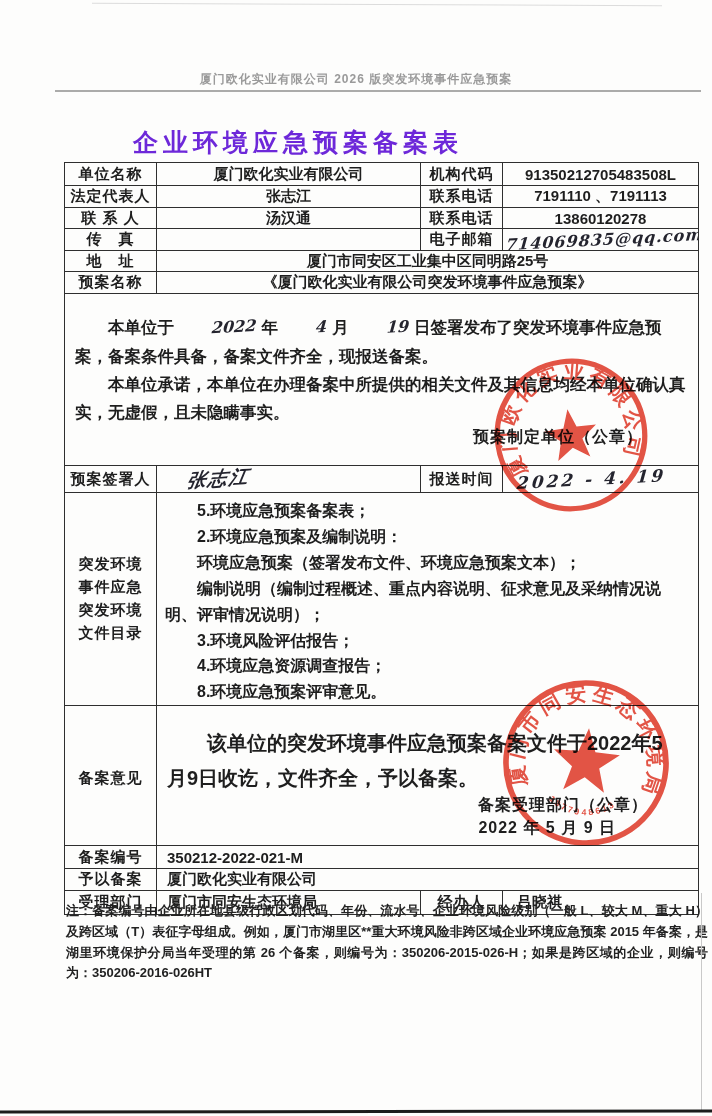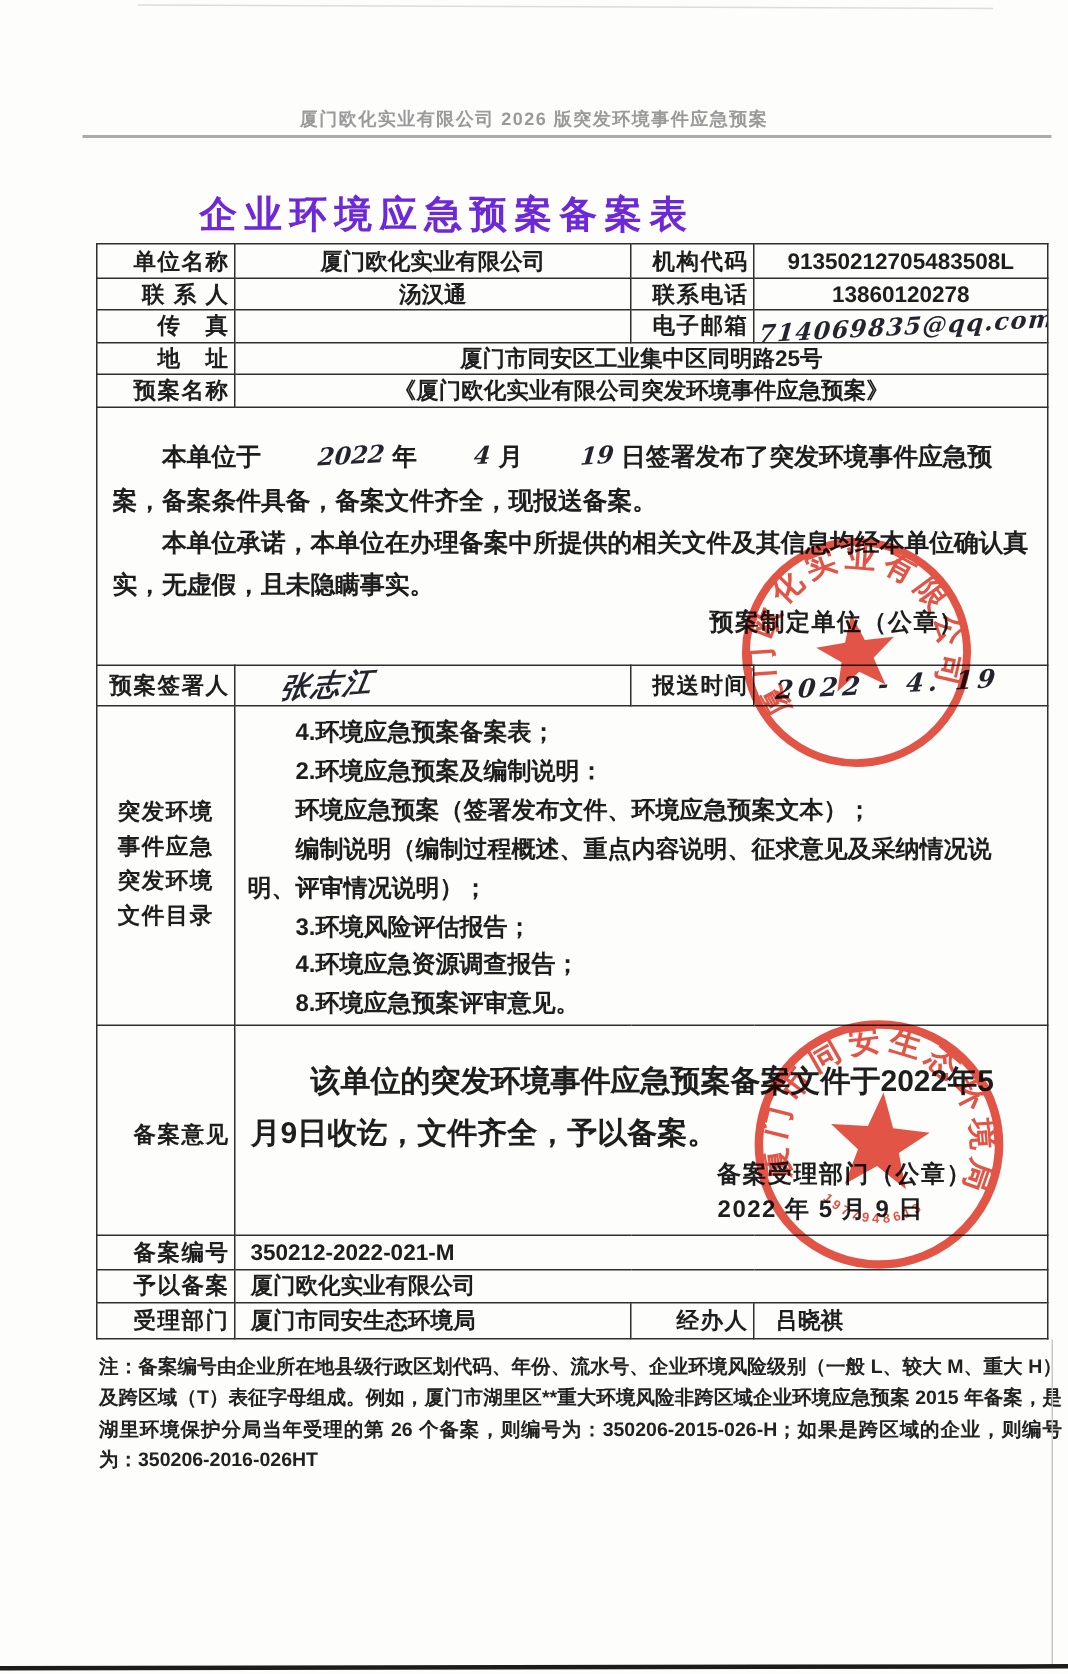--- a/index.html
+++ b/index.html
@@ -26,21 +26,21 @@
 
   table.form{
     position:absolute;top:162px;left:64px;width:634px;
     border-collapse:collapse;table-layout:fixed;
   }
   table.form td{
     border:1.6px solid #2f2f2f;
     font-size:15px;font-weight:600;color:#1e1e1e;
     padding:0 3px;vertical-align:middle;overflow:hidden;
   }
-  td.lbl{text-align:right;letter-spacing:1px;}
+  td.lbl{text-align:center;letter-spacing:1px;}
   td.val{text-align:center;}
   td.big{vertical-align:top;}
   .para{font-size:16.5px;line-height:1.72;margin:0;text-indent:2em;font-weight:600;}
   .dir-item{font-size:16px;line-height:1.62;text-indent:2em;font-weight:600;}
   .label-multiline{line-height:1.55;text-align:center;letter-spacing:1px;padding-top:4px;font-family:Liberation Serif, serif;}
   .cell-flex{display:flex;flex-direction:column;height:100%;box-sizing:border-box;padding:8px 10px 6px 10px;}
   .seal-caption{margin-top:auto;text-align:right;font-size:16px;font-weight:600;letter-spacing:1px;}
   .hw{
     font-family:"DejaVu Serif","Liberation Serif",serif;font-style:italic;
     color:#24242e;font-weight:600;display:inline-block;transform:rotate(-3deg) skewX(-8deg);
@@ -80,20 +80,26 @@
         <col style="width:196px">
       </colgroup>
 
     <tbody>
         <tr style="height:23px">
       <td class="lbl">单位名称</td>
       <td class="val">厦门欧化实业有限公司</td>
       <td class="lbl">机构代码</td>
       <td class="val">91350212705483508L</td>
     </tr>
+    <tr style="height:22px">
+      <td class="lbl">法定代表人</td>
+      <td class="val">张志江</td>
+      <td class="lbl">联系电话</td>
+      <td class="val">7191110 、7191113</td>
+    </tr>
     <tr style="height:21px">
       <td class="lbl">联 系 人</td>
       <td class="val">汤汉通</td>
       <td class="lbl">联系电话</td>
       <td class="val">13860120278</td>
     </tr>
     <tr style="height:22px">
       <td class="lbl">传　真</td>
       <td class="val"></td>
       <td class="lbl">电子邮箱</td>
@@ -126,21 +132,21 @@
     </tr>
 
     <tr style="height:180px">
       <td class="big label-multiline">
         <div>突发环境</div>
         <div>事件应急</div>
         <div>突发环境</div>
         <div>文件目录</div>
       </td>
       <td class="big" colspan="3" style="padding:5px 8px 0 8px">
-        <div class="dir-item">4.环境应急预案备案表；</div>
+        <div class="dir-item">5.环境应急预案备案表；</div>
         <div class="dir-item">2.环境应急预案及编制说明：</div>
         <div class="dir-item">环境应急预案（签署发布文件、环境应急预案文本）；</div>
         <div class="dir-item">编制说明（编制过程概述、重点内容说明、征求意见及采纳情况说明、评审情况说明）；</div>
         <div class="dir-item">3.环境风险评估报告；</div>
         <div class="dir-item">4.环境应急资源调查报告；</div>
         <div class="dir-item">8.环境应急预案评审意见。</div>
       </td>
     </tr>
 
     <tr style="height:135px">

